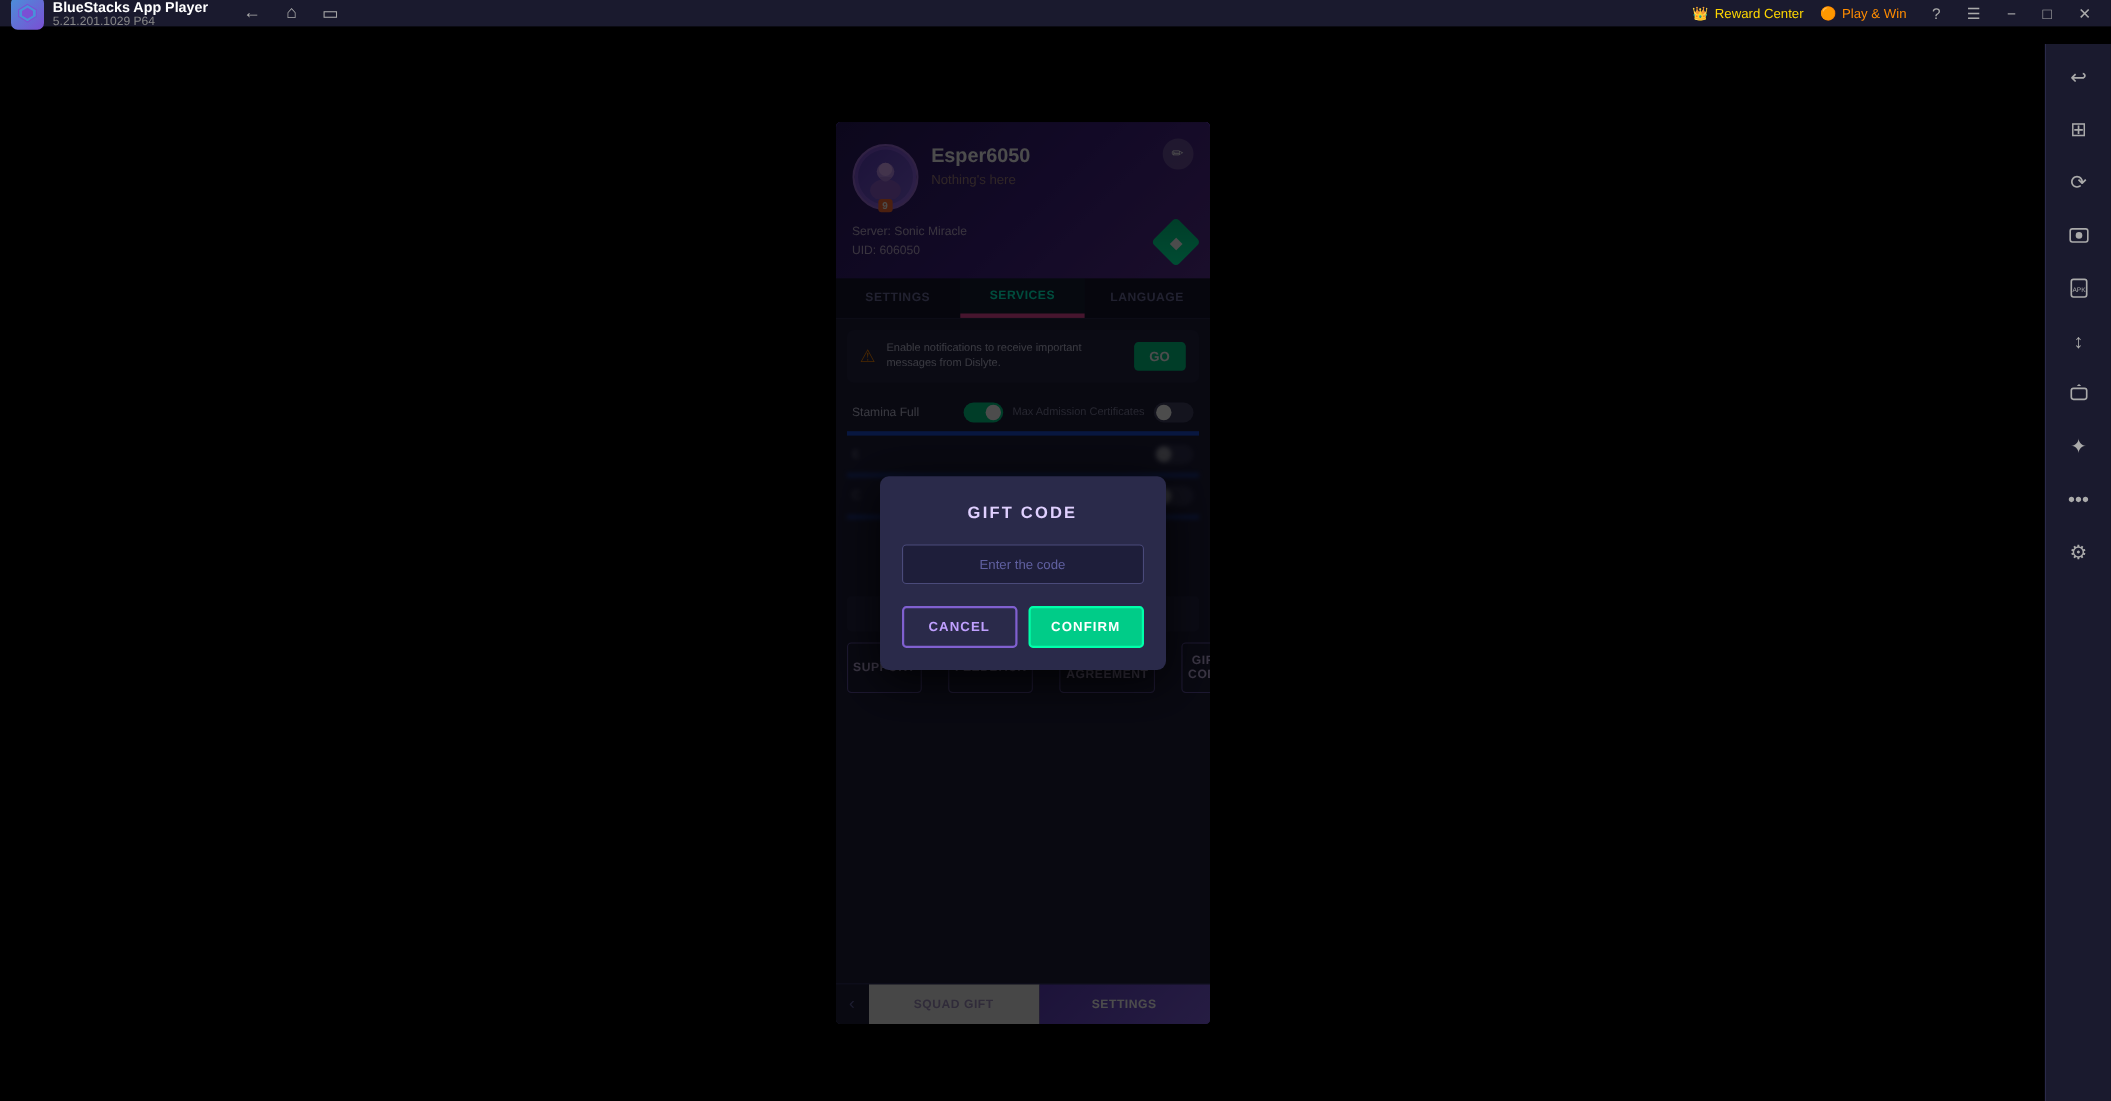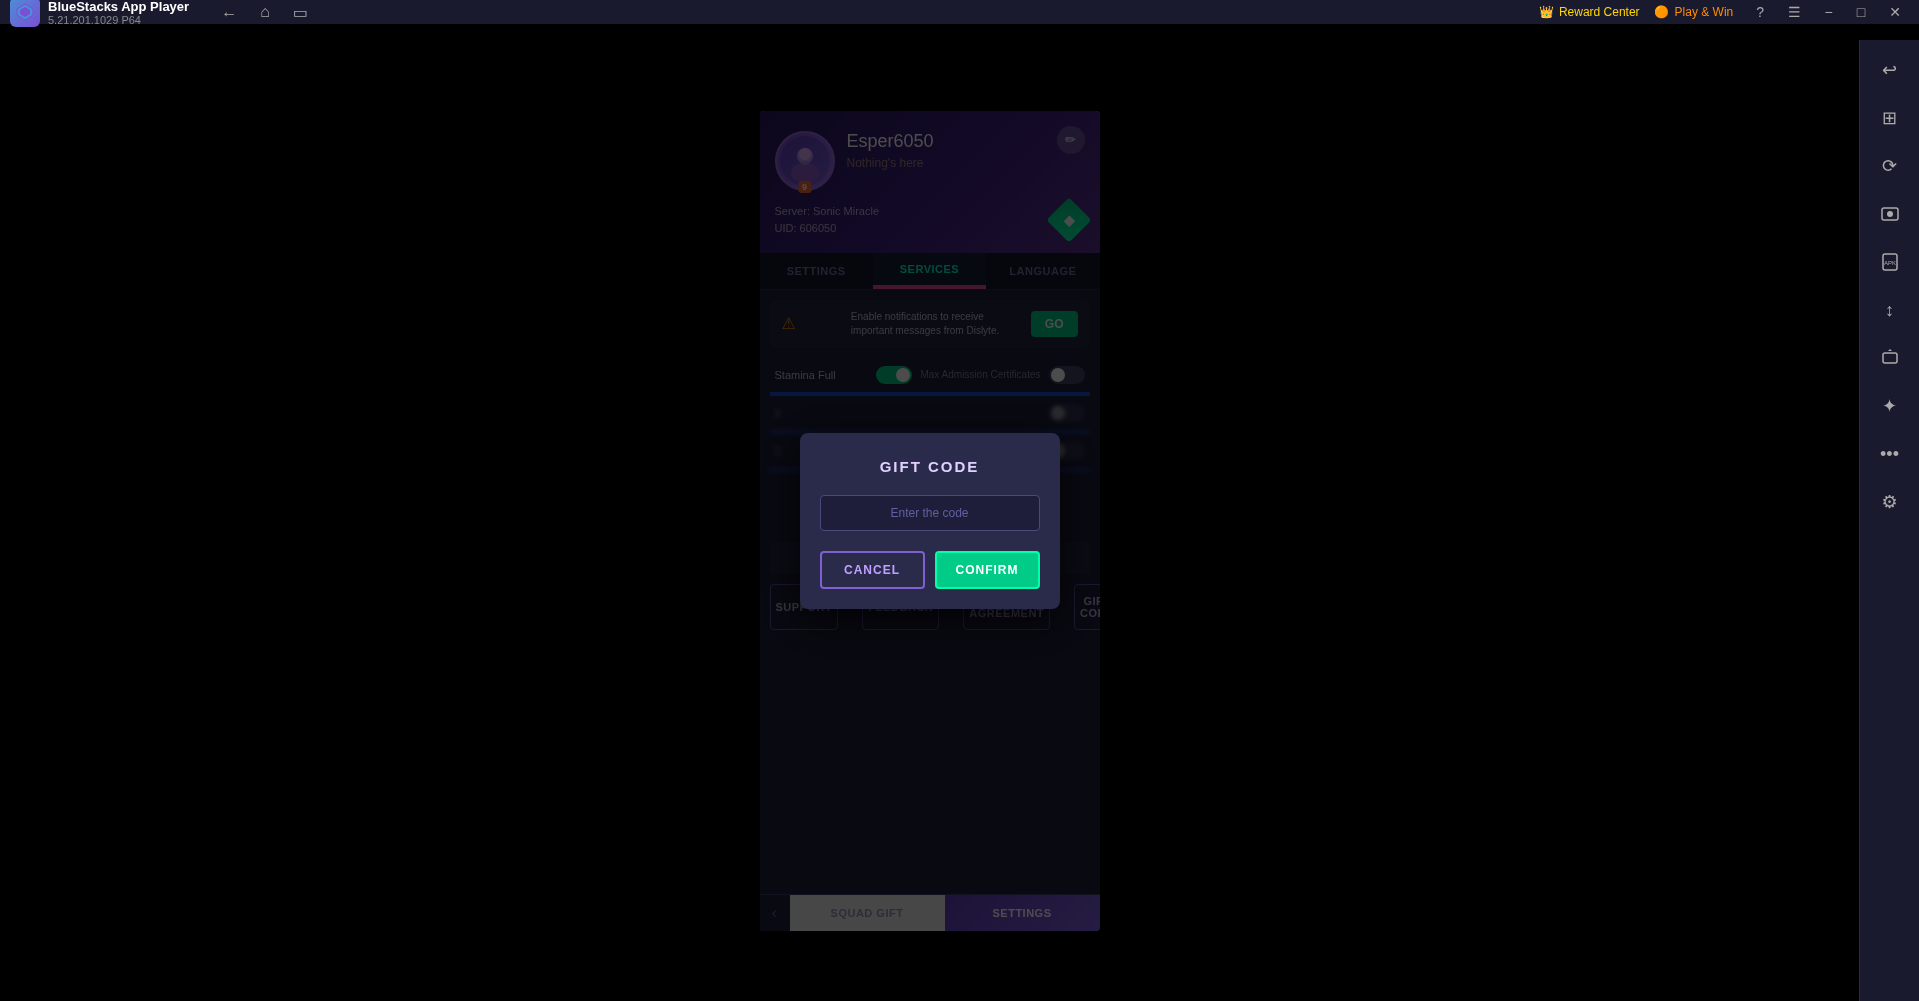--- a/index.html
+++ b/index.html
@@ -198,21 +198,21 @@
       padding: 1px 4px;
       border-radius: 3px;
       font-weight: bold;
     }
     .profile-info {
       flex: 1;
     }
     .profile-name {
       color: #fff;
       font-size: 18px;
-      font-weight: normal;
+      font-weight: bold;
       margin-bottom: 4px;
     }
     .profile-desc {
       color: #a08080;
       font-size: 12px;
     }
     .edit-btn {
       position: absolute;
       top: 15px;
       right: 15px;
@@ -304,21 +304,20 @@
     .notif-icon {
       color: #ff8800;
       font-size: 16px;
       flex-shrink: 0;
     }
     .notif-text {
       flex: 1;
       color: #c0c0d8;
       font-size: 10px;
       line-height: 1.4;
-      margin-left: 45px;
     }
     .go-btn {
       background: #00cc88;
       color: #fff;
       border: none;
       border-radius: 4px;
       padding: 6px 14px;
       font-size: 12px;
       font-weight: bold;
       cursor: pointer;

